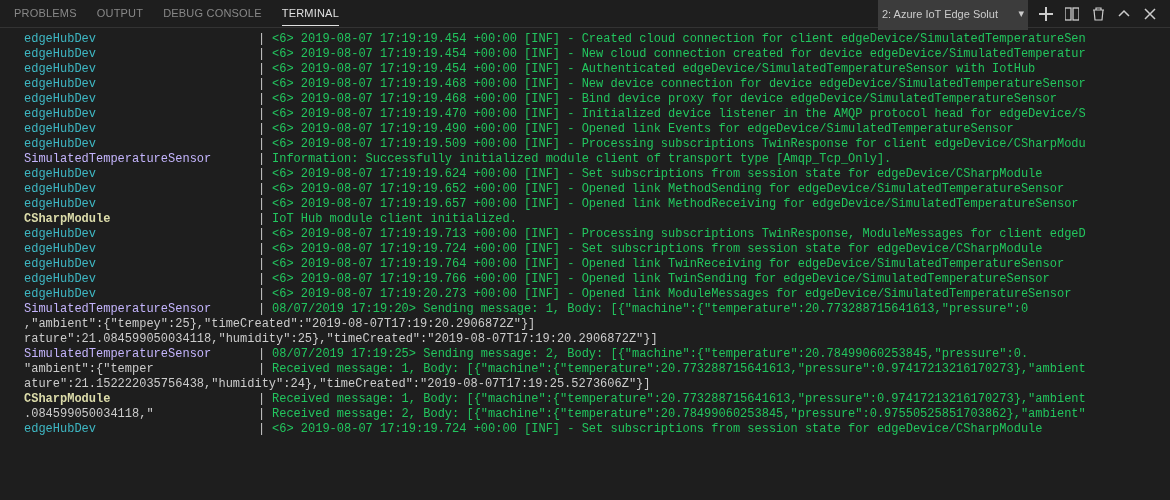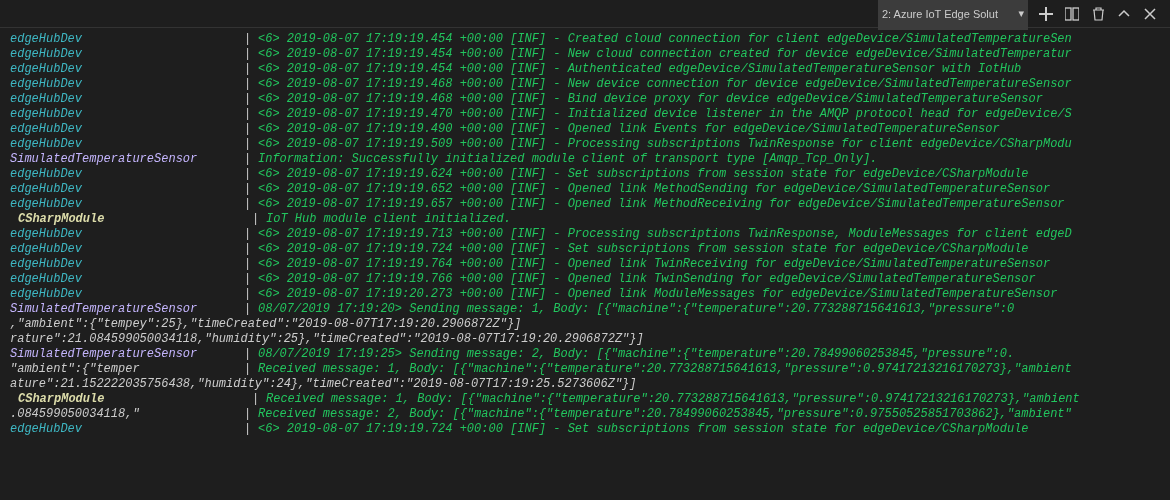--- a/index.html
+++ b/index.html
@@ -57,45 +57,50 @@
   .icon-btn {
     color: #ccc;
     cursor: pointer;
     display: flex;
     align-items: center;
     justify-content: center;
     width: 16px;
     height: 16px;
   }
   .terminal-body {
-    padding: 4px 10px;
+    padding: 4px 24px;
     white-space: pre;
     line-height: 15px;
     font-size: 12px;
     overflow: hidden;
-    font-style: italic;
   }
   .log-row { display: flex; }
   .source {
     width: 234px;
     flex-shrink: 0;
     white-space: nowrap;
     overflow: hidden;
   }
   .pipe { color: #cccccc; flex-shrink: 0; width: 14px; }
   .msg { color: #22c55e; white-space: nowrap; overflow: hidden; flex: 1; }
   .c-cyan  { color: #3eb8c4; }
   .c-green { color: #c4b5fd; }
-  .c-yellow{ color: #dcdcaa; font-weight: bold; margin-left: 8px; }
+  .c-yellow{ color: #dcdcaa; font-weight: bold; }
   .wrap-line { color: #cccccc; padding-left: 0; white-space: nowrap; overflow: hidden; }
 </style>
 </head>
 <body>
 
 <div class="panel-header">
+  <div class="tabs">
+    <div class="tab">PROBLEMS</div>
+    <div class="tab">OUTPUT</div>
+    <div class="tab">DEBUG CONSOLE</div>
+    <div class="tab active">TERMINAL</div>
+  </div>
   <div class="header-right">
     <div class="select-box">
       <span>2: Azure IoT Edge Solut</span>
       <span>▾</span>
     </div>
     <div class="icon-btn">
       <svg width="14" height="14" viewBox="0 0 14 14">
           <path d="M6 0h2v6h6v2H8v6H6V8H0V6h6z" fill="#ccc"></path>
         </svg>
     </div>

